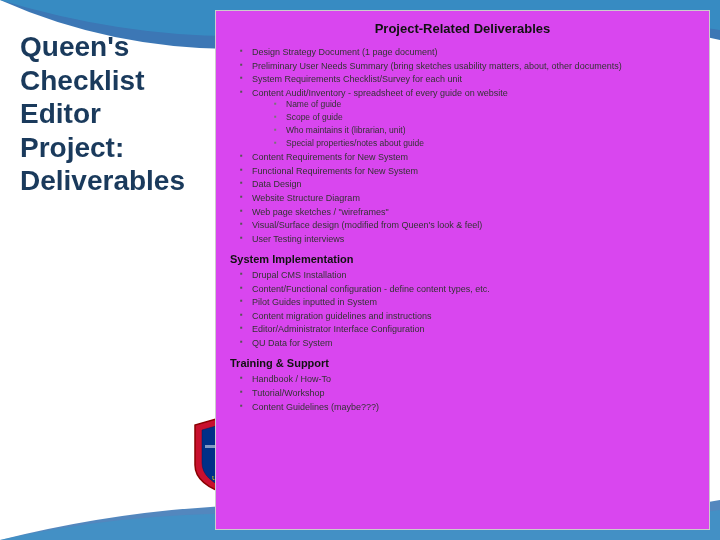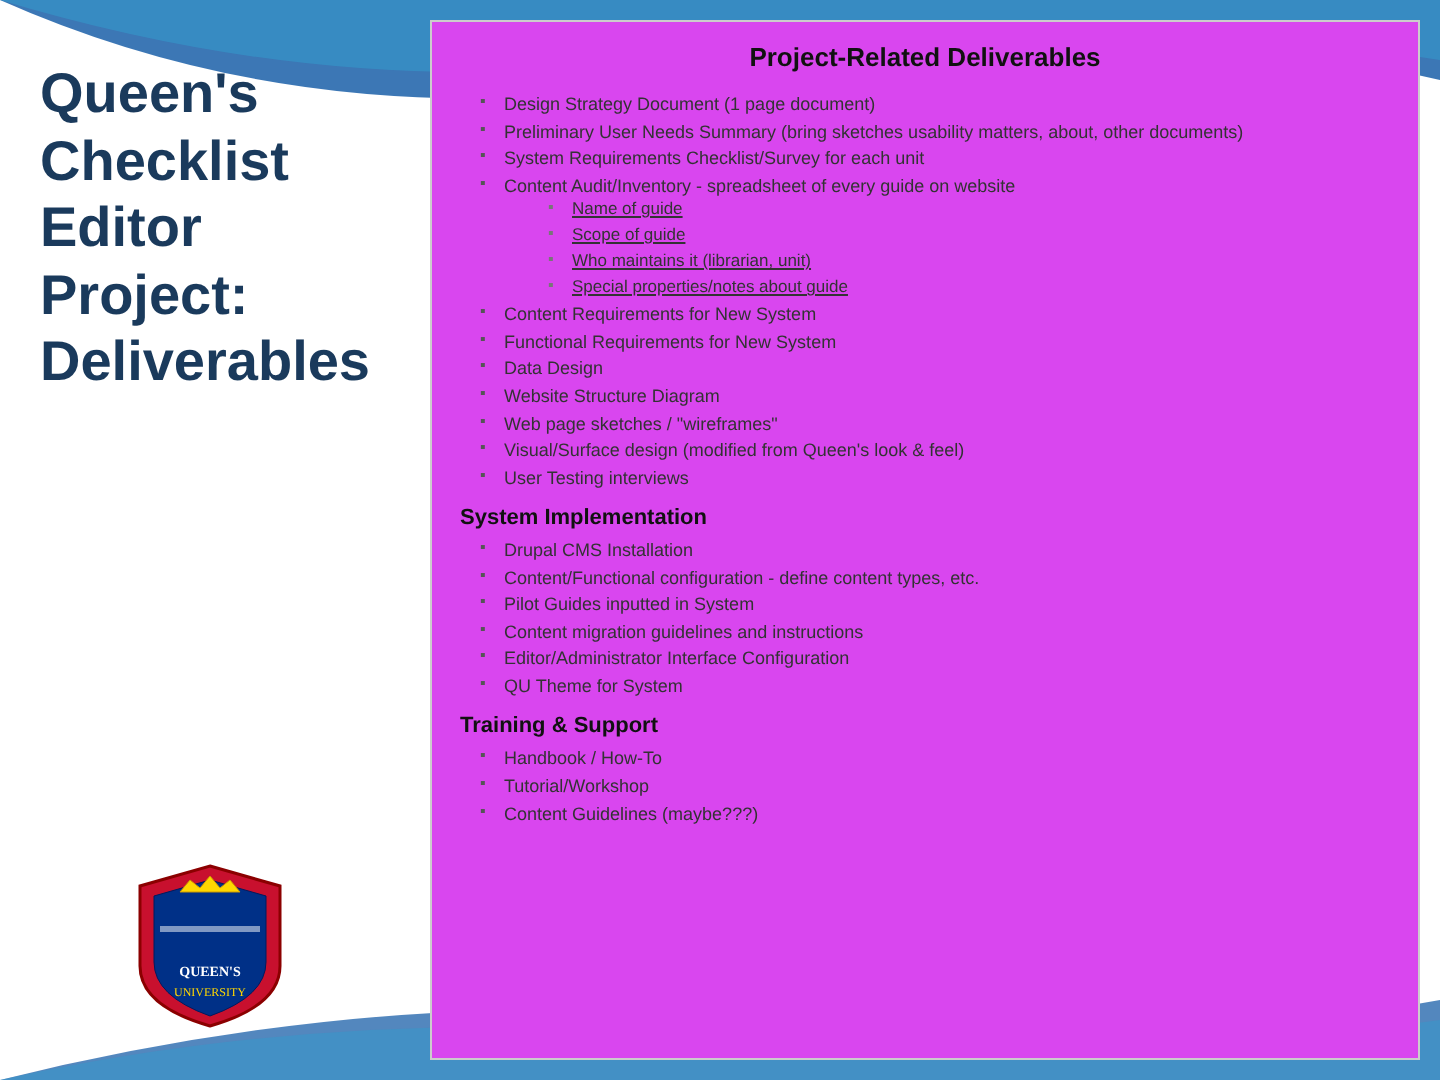--- a/index.html
+++ b/index.html
@@ -23,22 +23,22 @@
     }
 
     
     .left-panel {
       position: absolute;
       left: 0; top: 0;
       width: 210px;
       height: 540px;
       z-index: 1;
       display: flex;
-      flex-direction: column;
-      padding: 30px 20px 2px 20px;
+      flex-direction: row;
+      padding: 30px 20px 20px 20px;
     }
 
     .title-block {
       margin-bottom: 20px;
     }
 
     .title-text {
       font-size: 28px;
       font-weight: bold;
       color: #1a3a5c;
@@ -112,21 +112,20 @@
       font-size: 8px;
       color: #555;
     }
 
     .item-list.sub-list {
       padding-left: 22px;
     }
 
     .item-list.sub-list li {
       font-size: 8.5px;
-      text-decoration: underline;
     }
 
     .item-list.sub-list li::before {
       content: '▪';
       color: #777;
     }
   </style>
 </head>
 <body>
 
@@ -193,21 +192,21 @@
     <li>User Testing interviews</li>
   </ul>
 
   <div class="section-heading">System Implementation</div>
   <ul class="item-list">
     <li>Drupal CMS Installation</li>
     <li>Content/Functional configuration - define content types, etc.</li>
     <li>Pilot Guides inputted in System</li>
     <li>Content migration guidelines and instructions</li>
     <li>Editor/Administrator Interface Configuration</li>
-    <li>QU Theme for System</li>
+    <li>QU Data for System</li>
   </ul>
 
   <div class="section-heading">Training &amp; Support</div>
   <ul class="item-list">
     <li>Handbook / How-To</li>
     <li>Tutorial/Workshop</li>
     <li>Content Guidelines (maybe???)</li>
   </ul>
 </div>
 

